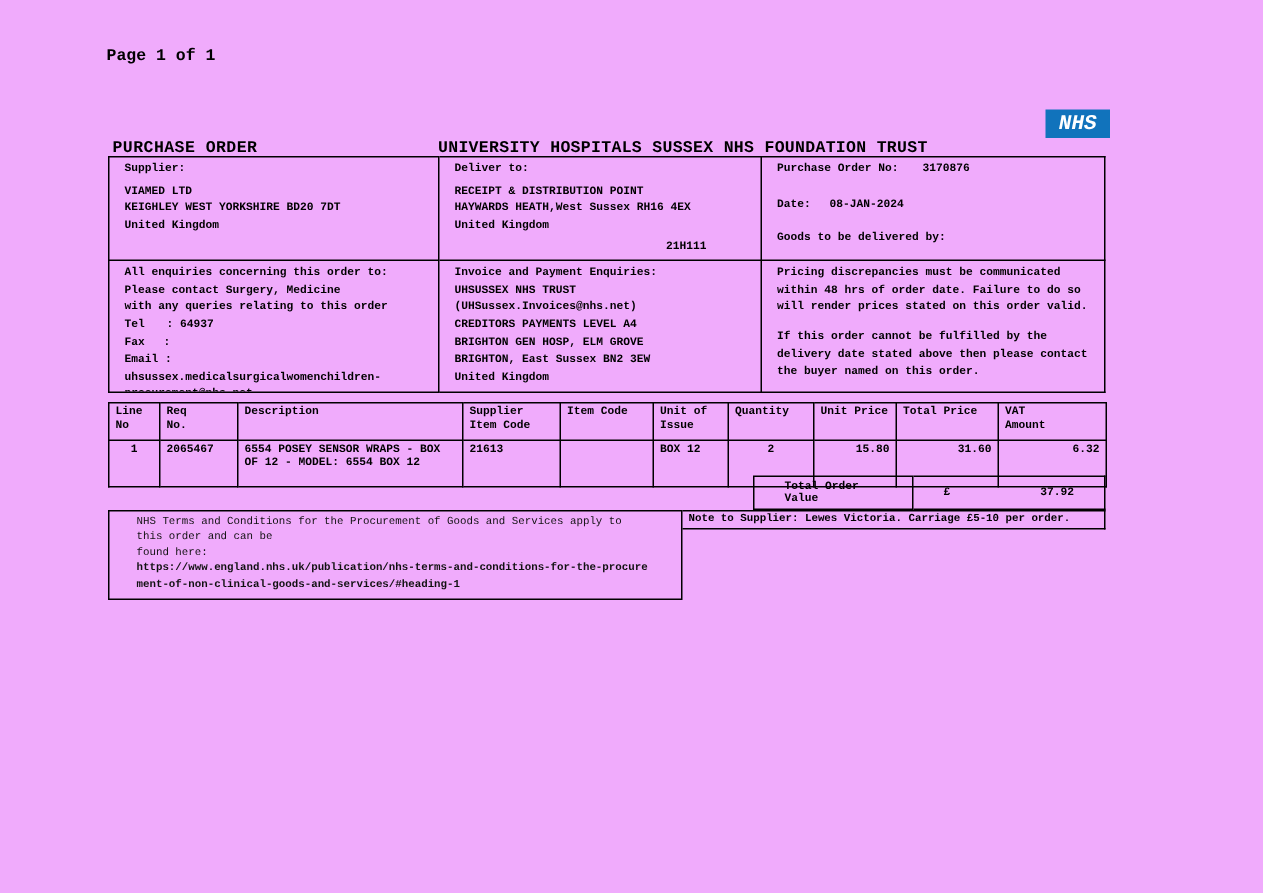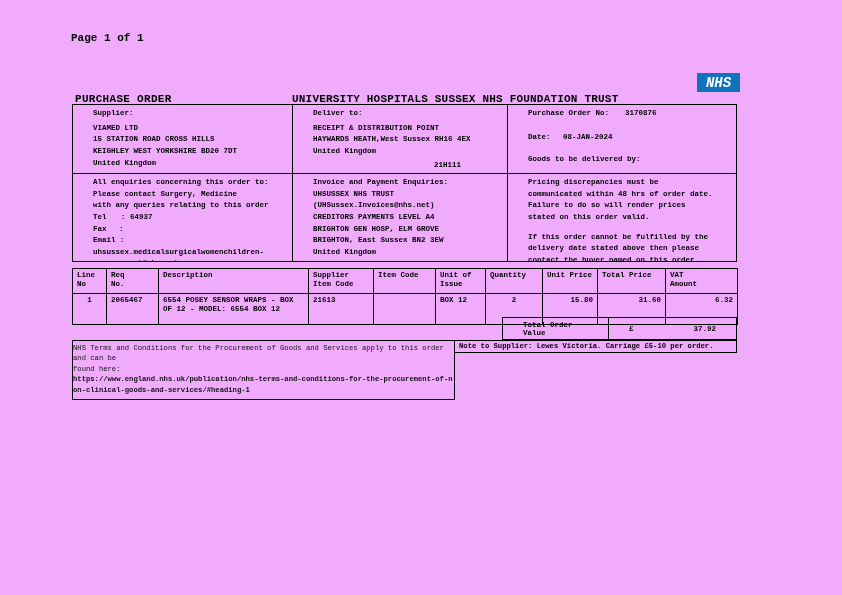--- a/index.html
+++ b/index.html
@@ -10,21 +10,21 @@
 
   .nhs-logo{position:absolute;left:697px;top:73px;width:43px;height:19px;
             color:#fff;font-weight:bold;font-style:italic;font-size:14px;
             display:flex;align-items:center;justify-content:center;}
 
   .doc-title{position:absolute;left:75px;top:93px;font-size:11px;font-weight:bold;letter-spacing:.3px;}
   .trust-name{position:absolute;left:292px;top:93px;font-size:11px;font-weight:bold;letter-spacing:.2px;}
 
   .grid{position:absolute;left:72px;top:104px;width:665px;}
   .grow{display:flex;}
-  .cell{border:1px solid #000;box-sizing:border-box;padding:3px 20px;
+  .cell{border:1px solid #000;box-sizing:border-box;padding:3px 10px;
         font-size:7.5px;font-weight:bold;line-height:1.55;overflow:hidden;}
   .cell + .cell{border-left:none;}
   .grow2 .cell{border-top:none;}
   .w1{width:221px}.w2{width:215px}.w3{width:229px}
   .h1{height:70px}.h2{height:88px}
 
   .addr-label{margin-bottom:3px;}
   .deliver-code{text-align:right;padding-right:26px;margin-top:2px;}
   .po-row{display:flex;}
   .po-num{margin-left:16px;}
@@ -46,21 +46,21 @@
   .ctr{text-align:center !important;}
   .rt{text-align:right !important;}
 
   .total-row{position:absolute;left:502px;top:317px;display:flex;}
   .tcell{border:1px solid #000;box-sizing:border-box;height:23px;
          font-size:7.5px;font-weight:bold;display:flex;align-items:center;padding:0 20px;}
   .tcell.lab{width:107px;}
   .tcell.val{width:128px;border-left:none;justify-content:space-between;}
 
   .footer{position:absolute;left:72px;top:340px;width:665px;display:flex;align-items:flex-start;}
-  .f-left{width:383px;box-sizing:border-box;border:1px solid #000;padding:2px 0 4px;
+  .f-left{width:383px;box-sizing:border-box;border:1px solid #000;padding:2px 18px 4px;
           font-size:7.2px;font-weight:normal;line-height:1.45;color:#111;}
   .f-left .url{font-weight:bold;word-break:break-all;}
   .f-right{width:282px;box-sizing:border-box;border:1px solid #000;border-left:none;
            padding:1px 4px 2px;font-size:7.2px;font-weight:bold;}
 </style>
 </head>
 <body>
 
 <div class="page">
 
@@ -69,21 +69,20 @@
   <div class="nhs-logo" style="background: rgb(17, 115, 188);">NHS</div>
 
   <div class="doc-title">PURCHASE ORDER</div>
   <div class="trust-name">UNIVERSITY HOSPITALS SUSSEX NHS FOUNDATION TRUST</div>
 
   <div class="grid">
     <div class="grow grow1">
       <div class="cell w1 h1">
         <div class="addr-label">Supplier:</div>
         <div>VIAMED LTD</div>
-        <div>15 STATION ROAD CROSS HILLS</div>
         <div>KEIGHLEY WEST YORKSHIRE BD20 7DT</div>
         <div>United Kingdom</div>
       </div>
       <div class="cell w2 h1">
         <div class="addr-label">Deliver to:</div>
         <div>RECEIPT &amp; DISTRIBUTION POINT</div>
         <div>HAYWARDS HEATH,West Sussex RH16 4EX</div>
         <div>United Kingdom</div>
         <div class="deliver-code">21H111</div>
       </div>

